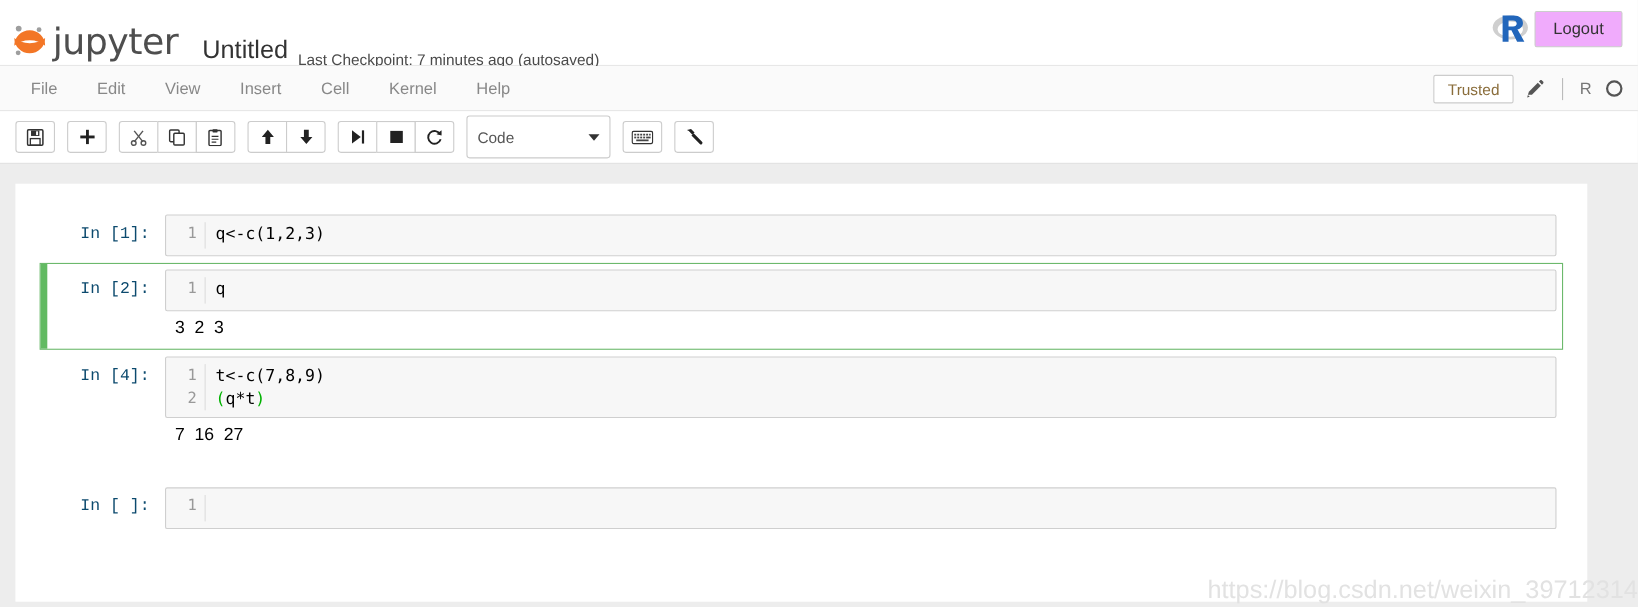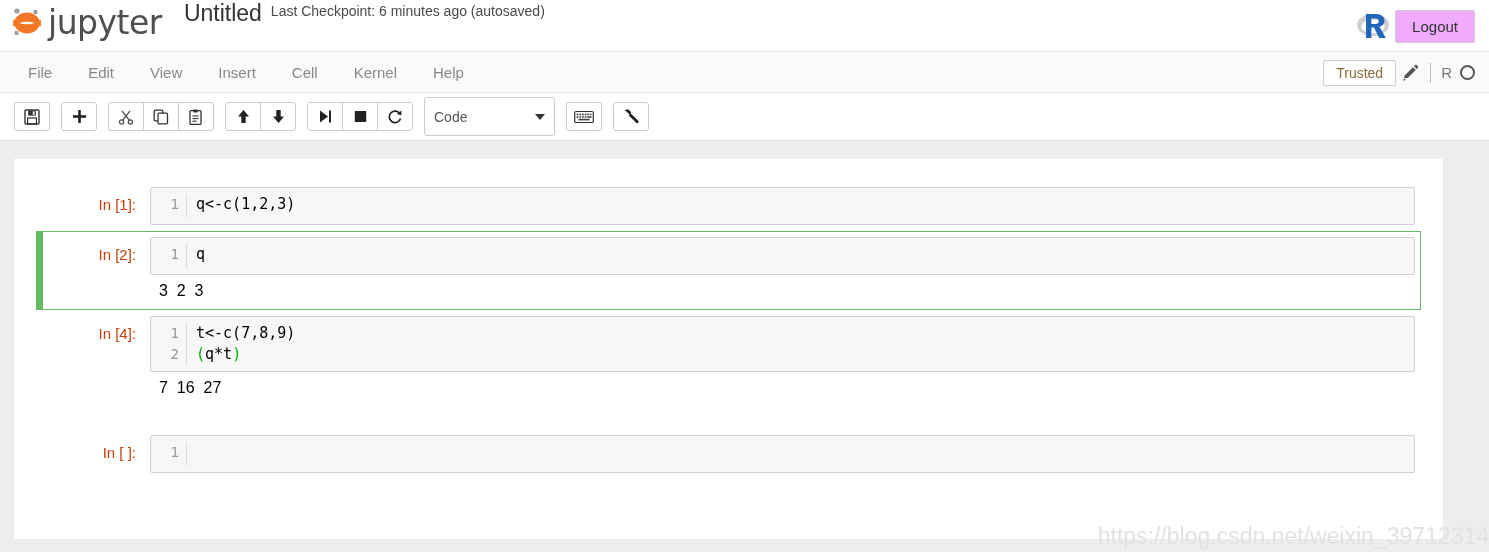--- a/index.html
+++ b/index.html
@@ -7,25 +7,25 @@
     margin: 0; padding: 0;
     width: 1489px; height: 552px;
     background: #ededed;
     font-family: "Liberation Sans", sans-serif;
     overflow: hidden;
   }
 
   
   .header {
     position: relative;
-    height: 52px;
+    height: 60px;
     background: #ffffff;
     border-bottom: 1px solid #e7e7e7;
     display: flex;
-    align-items: flex-start;
+    align-items: flex-end;
     padding-left: 8px;
   }
   .logo-wrap { display: flex; align-items: center; height: 44px; }
   .logo-mark { width: 38px; height: 38px; position: relative; flex: 0 0 38px; }
   .logo-word {
     font-family: "DejaVu Sans", sans-serif;
     font-size: 33px;
     color: #4e4e4e;
     letter-spacing: -0.5px;
     margin-left: 2px;
@@ -75,21 +75,21 @@
   }
   .menu-item {
     font-size: 15px;
     color: #888;
     padding: 9px 18px;
     cursor: pointer;
     font-family: "Liberation Sans", sans-serif;
   }
   .menubar-right {
     position: absolute; right: 14px; top: 0; height: 41px;
-    display: flex; align-items: center; gap: 6px;
+    display: flex; align-items: center; gap: 11px;
   }
   .trusted-btn {
     border: 1px solid #ccc;
     background: #fff;
     color: #8a6d3b;
     font-size: 14px;
     padding: 4px 12px;
     border-radius: 2px;
     cursor: pointer;
   }
@@ -175,23 +175,23 @@
     width: 6px;
     background: #62ba62;
   }
   .cell-input-row { display: flex; align-items: flex-start; }
   .prompt {
     width: 108px;
     flex: 0 0 108px;
     text-align: right;
     padding-right: 14px;
     padding-top: 9px;
-    font-family: Liberation Sans, sans-serif;
+    font-family: Liberation Mono, monospace;
     font-size: 15px;
-    color: #c2410c;
+    color: #0c4a6e;
     white-space: pre;
     user-select: none;
   }
   .editor {
     flex: 1 1 auto;
     background: #f7f7f7;
     border: 1px solid #cfcfcf;
     border-radius: 2px;
     display: flex;
     min-height: 38px;
@@ -247,21 +247,21 @@
         <circle cx="9" cy="8" r="2.6" fill="#9e9e9e"></circle>
         <circle cx="27.5" cy="9" r="2.2" fill="#9e9e9e"></circle>
         <circle cx="8.5" cy="30" r="2.2" fill="#9e9e9e"></circle>
         <path d="M5 16.5 A14 14 0 0 0 33 16.5 A17.5 12 0 0 1 5 16.5 Z" fill="#f37626"></path>
         <path d="M5 23.5 A14 14 0 0 1 33 23.5 A17.5 12 0 0 0 5 23.5 Z" fill="#f37626"></path>
       </svg>
     </div>
     <div class="logo-word">jupyter</div>
   </div>
   <div class="nb-title">Untitled</div>
-  <div class="nb-checkpoint">Last Checkpoint: 6 minutes ago (autosaved)</div>
+  <div class="nb-checkpoint">Last Checkpoint: 7 minutes ago (autosaved)</div>
 
   <div class="header-right">
     <div class="kernel-logo-r">
       <svg width="40" height="36" viewBox="0 0 40 36">
         <ellipse cx="20" cy="17" rx="16" ry="11" fill="#cfcfcf"></ellipse>
         <ellipse cx="20" cy="18.5" rx="11.5" ry="7" fill="#ffffff"></ellipse>
         <path d="M13 6 h10 c5.5 0 8.5 3 8.5 6.8 0 3.3-2.3 5.3-5 5.9 l6.3 11.3 h-6.6 l-5.2-10.4 h-2.6 V30 H13 Z M18.4 10.6 v5.4 h4.1 c2.1 0 3.3-1 3.3-2.7 0-1.8-1.2-2.7-3.3-2.7 Z" fill="#2266bb"></path>
       </svg>
     </div>
     <button class="logout-btn">Logout</button>

